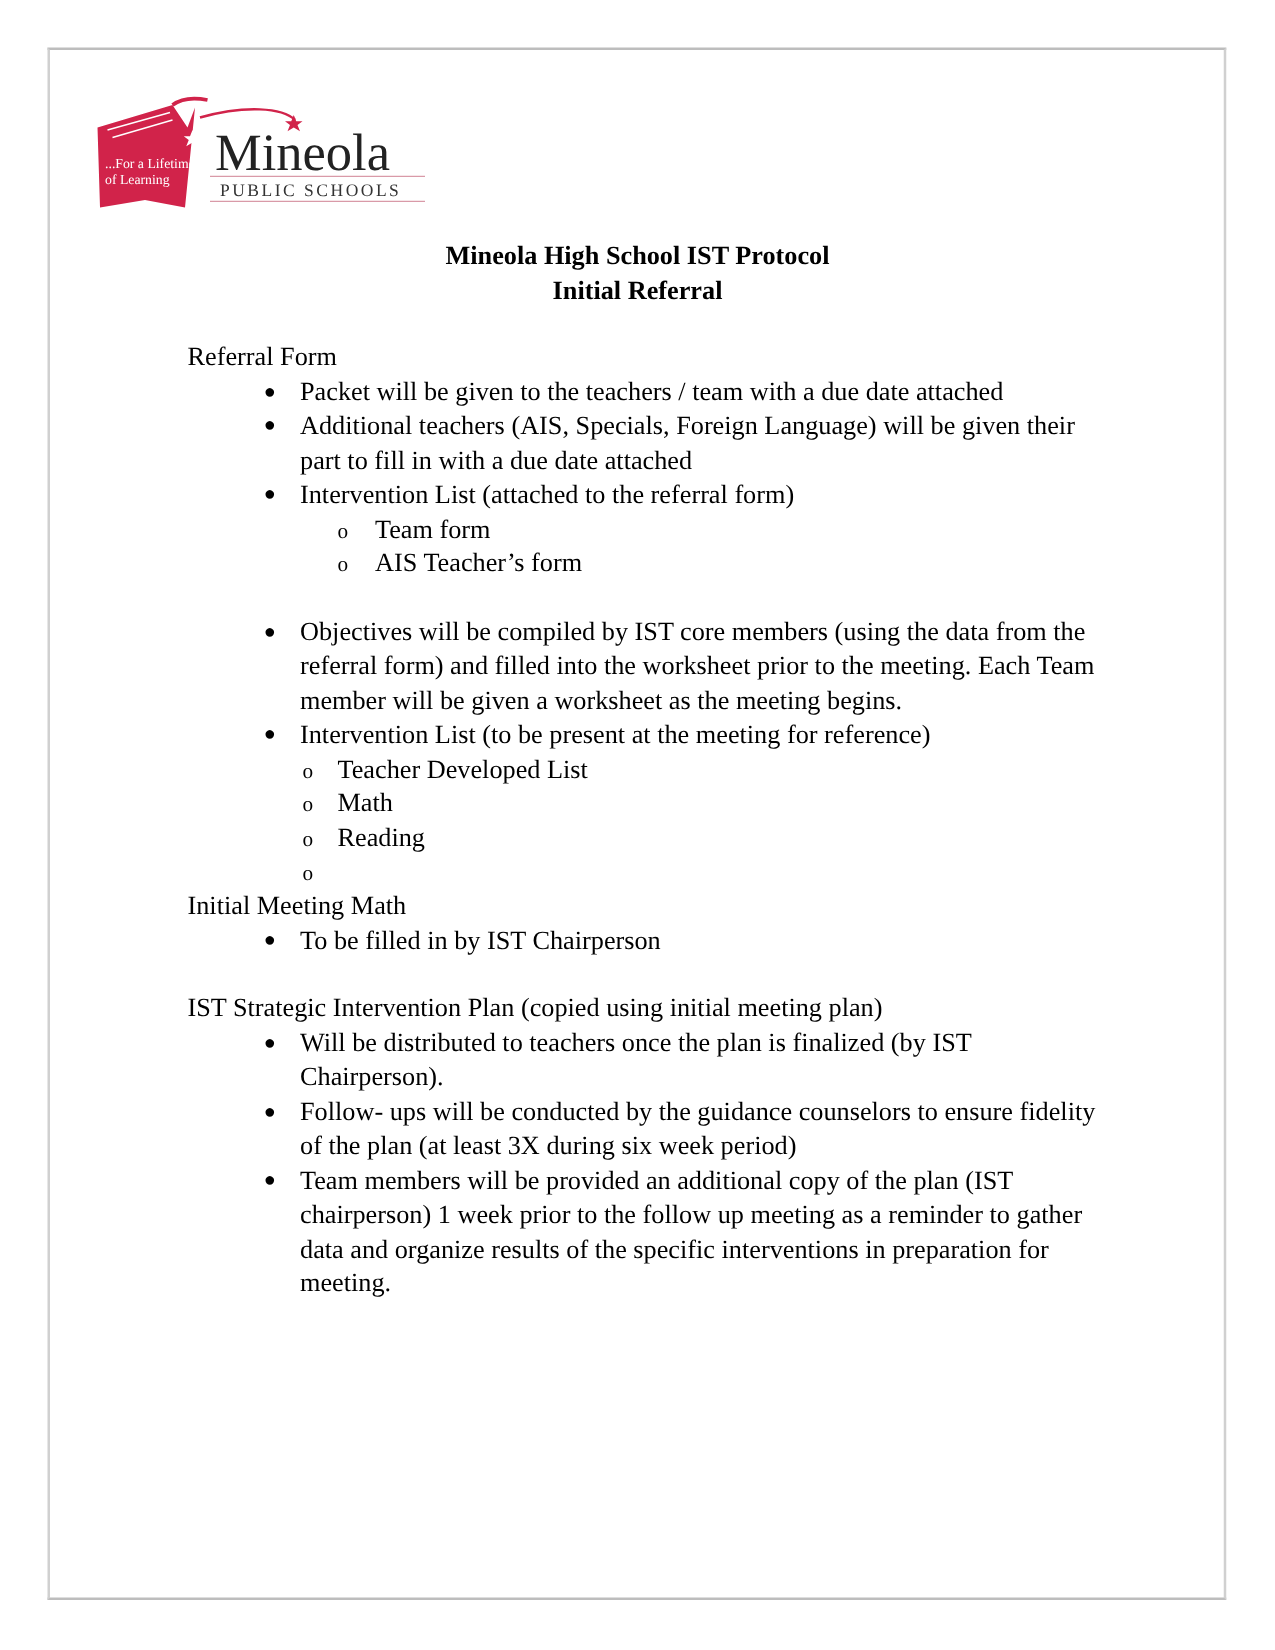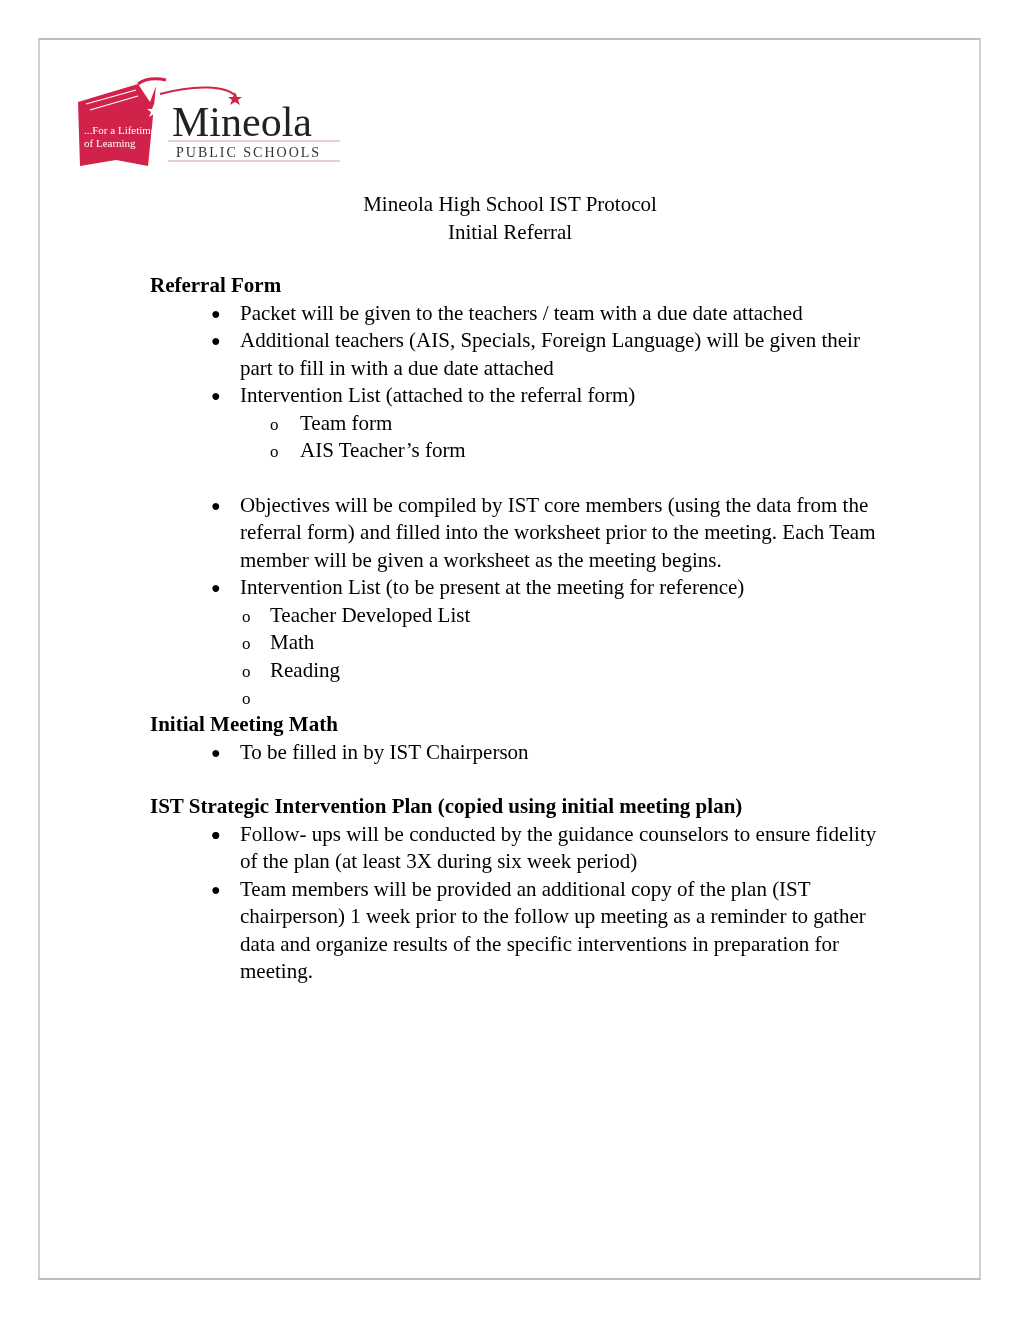--- a/index.html
+++ b/index.html
@@ -4,24 +4,24 @@
   <style>
     html, body { margin: 0; padding: 0; background: #ffffff; }
     body { width: 1020px; height: 1320px; position: relative; font-family: "Liberation Serif", serif; color: #000; }
     .page {
       position: absolute; left: 38px; top: 38px; width: 943px; height: 1242px;
       border-top: 2px solid #bdbdbd; border-left: 2px solid #d0d0d0;
       border-right: 2px solid #d0d0d0; border-bottom: 2px solid #bdbdbd;
       box-sizing: border-box; background: #fff;
     }
     .logo { position: absolute; left: 76px; top: 74px; width: 266px; height: 94px; }
-    .title-block { position: absolute; left: 0; right: 0; top: 190px; text-align: center; font-weight: normal; font-size: 21px; line-height: 28px; }
+    .title-block { position: absolute; left: 0; right: 0; top: 190px; text-align: center; font-weight: bold; font-size: 21px; line-height: 28px; }
     .content { position: absolute; left: 150px; top: 272px; width: 740px; font-size: 21px; line-height: 27.5px; }
     .section { margin-bottom: 27px; }
-    .section-heading { font-weight: bold; }
+    .section-heading { font-weight: normal; }
     ul.lvl1 { list-style: none; margin: 0; padding: 0 0 0 90px; }
     ul.lvl1 > li { position: relative; }
     ul.lvl1 > li > .bullet { position: absolute; left: -29px; top: 0; font-size: 16px; }
     ul.lvl2 { list-style: none; margin: 0; padding: 0 0 0 30px; }
     ul.lvl2 > li { position: relative; }
     ul.lvl2 > li > .bullet { position: absolute; left: -28px; top: 1px; font-size: 17px; }
     .sec1 ul.lvl2 { padding-left: 60px; }
     .sec1 ul.lvl2 > li > .bullet { left: -30px; }
   </style>
 </head>
@@ -84,18 +84,18 @@
   <div class="section">
     <div class="section-heading">Initial Meeting Math</div>
     <ul class="lvl1">
       <li><span class="bullet">●</span><span>To be filled in by IST Chairperson</span></li>
     </ul>
   </div>
 
   <div class="section">
     <div class="section-heading">IST Strategic Intervention Plan (copied using initial meeting plan)</div>
     <ul class="lvl1">
-      <li><span class="bullet">●</span></li>
+      <li><span class="bullet">●</span><span>Will be distributed to teachers once the plan is finalized (by IST Chairperson).</span></li>
       <li><span class="bullet">●</span><span>Follow- ups will be conducted by the guidance counselors to ensure fidelity of the plan (at least 3X during six week period)</span></li>
       <li><span class="bullet">●</span><span>Team members will be provided an additional copy of the plan (IST chairperson) 1 week prior to the follow up meeting as a reminder to gather data and organize results of the specific interventions in preparation for meeting.</span></li>
     </ul>
   </div>
 </div>
 
 </body></html>

